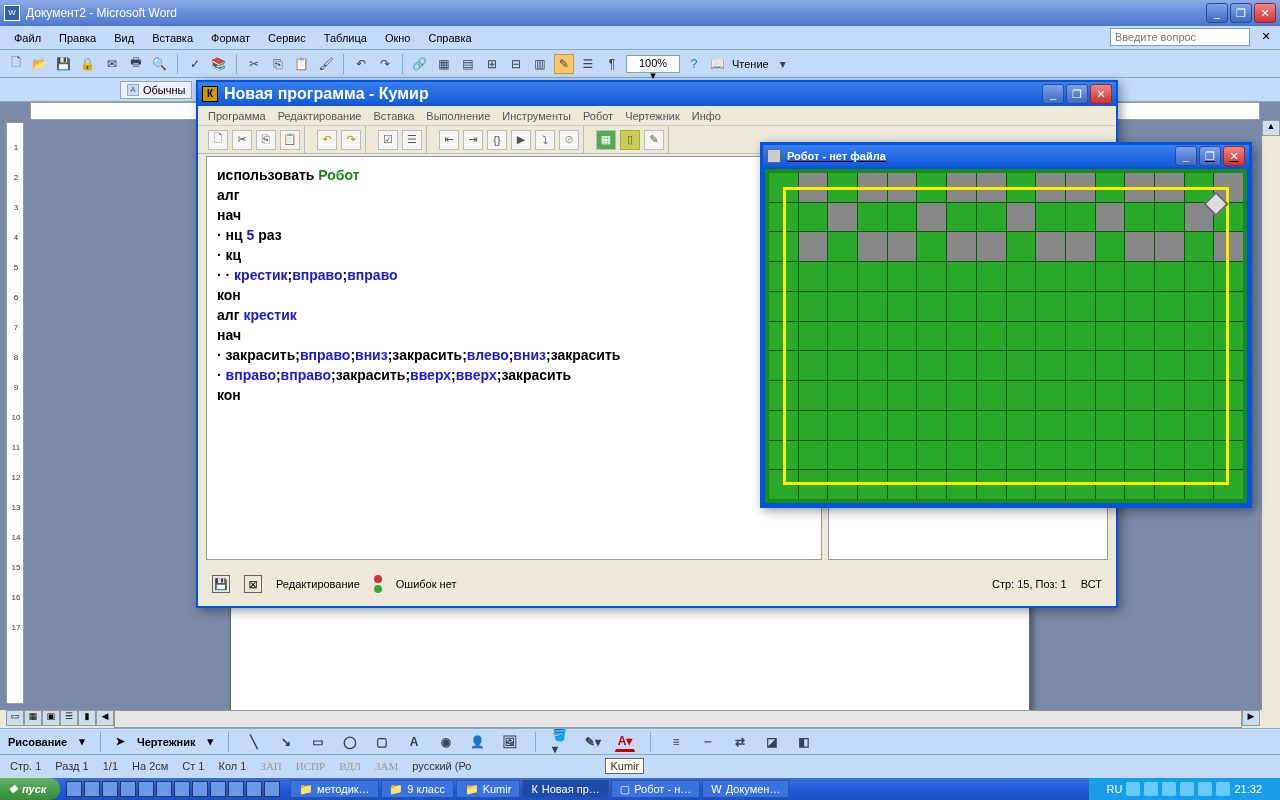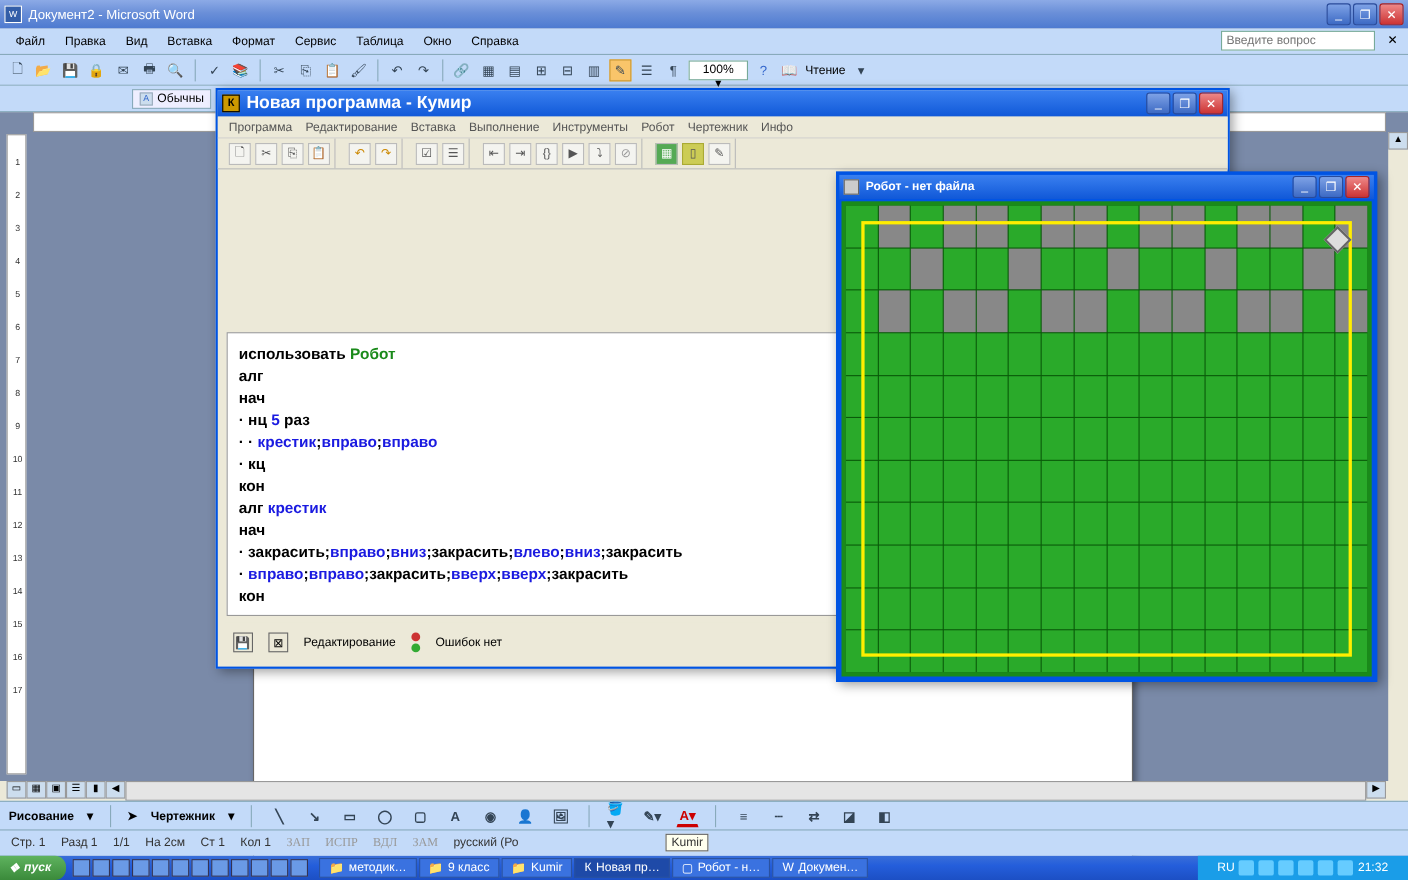--- a/index.html
+++ b/index.html
@@ -61,35 +61,35 @@
 .kumir-titlebar { height:24px; background:linear-gradient(#3a80f0,#1058d8); color:#fff; display:flex; align-items:center; padding:0 4px;}
 .kumir-titlebar .kicon{width:16px;height:16px;background:#c90;border:1px solid #000;color:#000;font-weight:bold;font-size:10px;text-align:center;line-height:14px;margin-right:6px;}
 .kumir-titlebar .ktitle{flex:1;font-size:16px;font-weight:bold;}
 .kumir-menu { height:20px; background:#ece9d8; display:flex; align-items:center; gap:12px; padding:0 10px; font-size:11px; color:#555; border-bottom:1px solid #ccc;}
 .kumir-tb { height:28px; background:#ece9d8; display:flex; align-items:center; padding:0 6px; gap:8px; border-bottom:1px solid #bbb;}
 .kumir-tb .grp{display:flex;gap:4px;padding:0 4px;border-right:1px solid #bbb;height:100%;align-items:center;}
 .kumir-tb .kb{width:20px;height:20px;border:1px solid #bbb;background:#f4f4f0;display:flex;align-items:center;justify-content:center;font-size:11px;color:#555;}
 .kb.green{background:#5a5;color:#fff;}
 .kb.yellow{background:#cc5;border-color:#aa3;}
 
-.kumir-editor { position:absolute; top:74px; left:8px; right:8px; bottom:46px; display:flex; gap:6px;align-items:flex-end;}
+.kumir-editor { position:absolute; top:74px; left:8px; right:8px; bottom:46px; display:flex; gap:6px;}
 .editor-pane { flex:1; background:#fff; border:1px solid #999; padding:8px 10px; font-family:'Courier New',monospace; font-size:14px; font-weight:bold; line-height:20px; overflow:hidden;}
 .editor-pane .kw-black{color:#000;}
 .editor-pane .kw-green{color:#1a8a1a;}
 .editor-pane .kw-blue{color:#1a1ae0;}
 .editor-pane .dot{color:#000;}
 .side-pane { width:280px; background:#fff; border:1px solid #999;}
 
 .kumir-status { position:absolute; left:6px; right:6px; bottom:4px; height:36px; display:flex; align-items:center; gap:14px; padding:0 8px; background:#ece9d8;}
 .kumir-status .sicon{width:18px;height:18px;border:1px solid #666;display:flex;align-items:center;justify-content:center;font-size:11px;}
 .kumir-status .light{display:flex;flex-direction:column;gap:2px;}
 .kumir-status .dotl{width:8px;height:8px;border-radius:50%;}
 
 
-.robot-window { position:absolute; left:760px; top:156px; width:492px; height:464px; border:3px solid #0054e3; background:#0054e3; box-shadow:3px 3px 10px rgba(0,0,0,0.4);}
+.robot-window { position:absolute; left:760px; top:142px; width:492px; height:366px; border:3px solid #0054e3; background:#0054e3; box-shadow:3px 3px 10px rgba(0,0,0,0.4);text-decoration:underline;}
 .robot-titlebar { height:22px; background:linear-gradient(#3a80f0,#1058d8); color:#fff; display:flex; align-items:center; padding:0 4px;}
 .robot-titlebar .ricon{width:14px;height:14px;background:#ccc;border:1px solid #666;margin-right:6px;}
 .robot-titlebar .rtitle{flex:1;font-size:11px;font-weight:bold;}
 .robot-field { position:absolute; top:24px; left:2px; right:2px; bottom:2px; background:#1a8a1a; }
 .grid { position:absolute; inset:4px; display:grid; grid-template-columns:repeat(16,1fr); grid-template-rows:repeat(11,1fr); gap:1px; background:#0a5a0a;}
 .cell { background:#2aaa2a; }
 .cell.gray { background:#888; }
 .yellow-frame { position:absolute; left:18px; top:18px; right:18px; bottom:18px; border:3px solid #ffee00; pointer-events:none;}
 .robot-marker { position:absolute; width:18px; height:18px; transform:rotate(45deg); background:#ddd; border:2px solid #666; top:26px; right:22px;}
 
@@ -303,22 +303,22 @@
       <div class="kb">✎</div>
     </div>
   </div>
 
   <div class="kumir-editor">
     <div class="editor-pane" id="editor">
         <div><span class="kw-black">использовать </span><span class="kw-green">Робот</span></div>
         <div><span class="kw-black">алг</span></div>
         <div><span class="kw-black">нач</span></div>
         <div><span class="dot">· </span><span class="kw-black">нц </span><span class="kw-blue">5</span><span class="kw-black"> раз</span></div>
+        <div><span class="dot">· </span><span class="kw-black">кц</span></div>
         <div><span class="dot">· · </span><span class="kw-blue">крестик</span><span class="kw-black">;</span><span class="kw-blue">вправо</span><span class="kw-black">;</span><span class="kw-blue">вправо</span></div>
-        <div><span class="dot">· </span><span class="kw-black">кц</span></div>
         <div><span class="kw-black">кон</span></div>
         <div><span class="kw-black">алг </span><span class="kw-blue">крестик</span></div>
         <div><span class="kw-black">нач</span></div>
         <div><span class="dot">· </span><span class="kw-black">закрасить</span><span class="kw-black">;</span><span class="kw-blue">вправо</span><span class="kw-black">;</span><span class="kw-blue">вниз</span><span class="kw-black">;</span><span class="kw-black">закрасить</span><span class="kw-black">;</span><span class="kw-blue">влево</span><span class="kw-black">;</span><span class="kw-blue">вниз</span><span class="kw-black">;</span><span class="kw-black">закрасить</span></div>
         <div><span class="dot">· </span><span class="kw-blue">вправо</span><span class="kw-black">;</span><span class="kw-blue">вправо</span><span class="kw-black">;</span><span class="kw-black">закрасить</span><span class="kw-black">;</span><span class="kw-blue">вверх</span><span class="kw-black">;</span><span class="kw-blue">вверх</span><span class="kw-black">;</span><span class="kw-black">закрасить</span></div>
         <div><span class="kw-black">кон</span></div>
       </div>
     <div class="side-pane"></div>
   </div>
 

